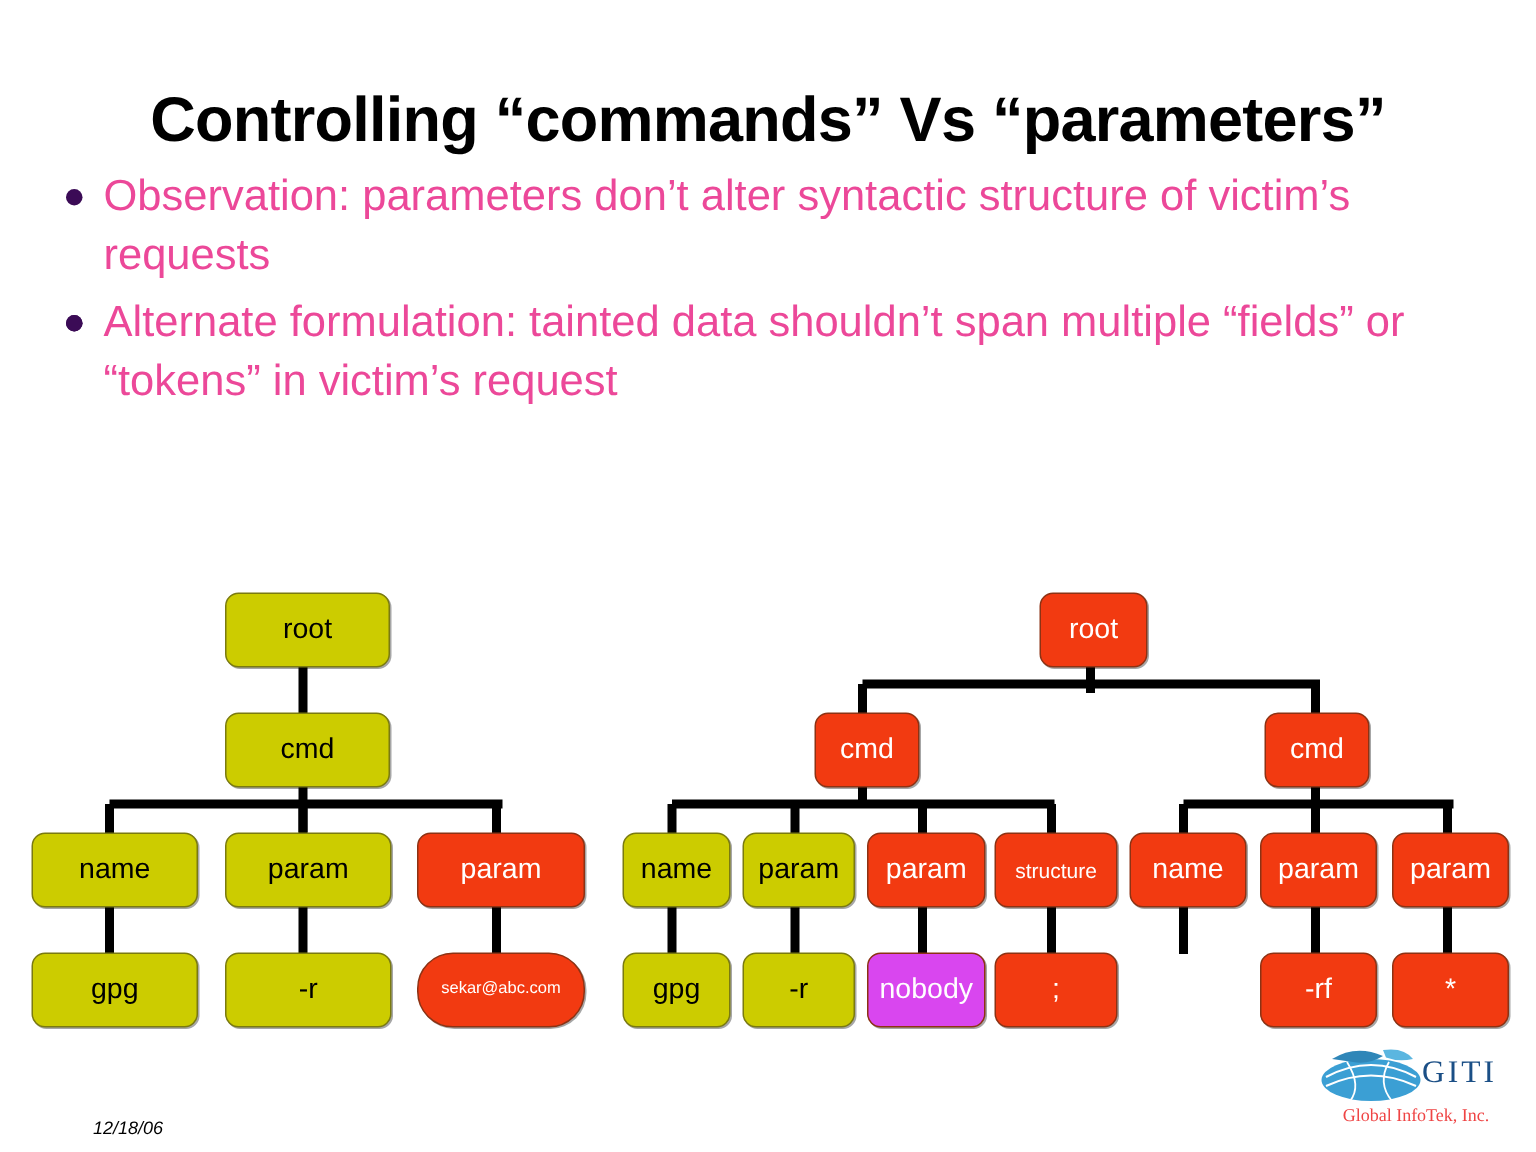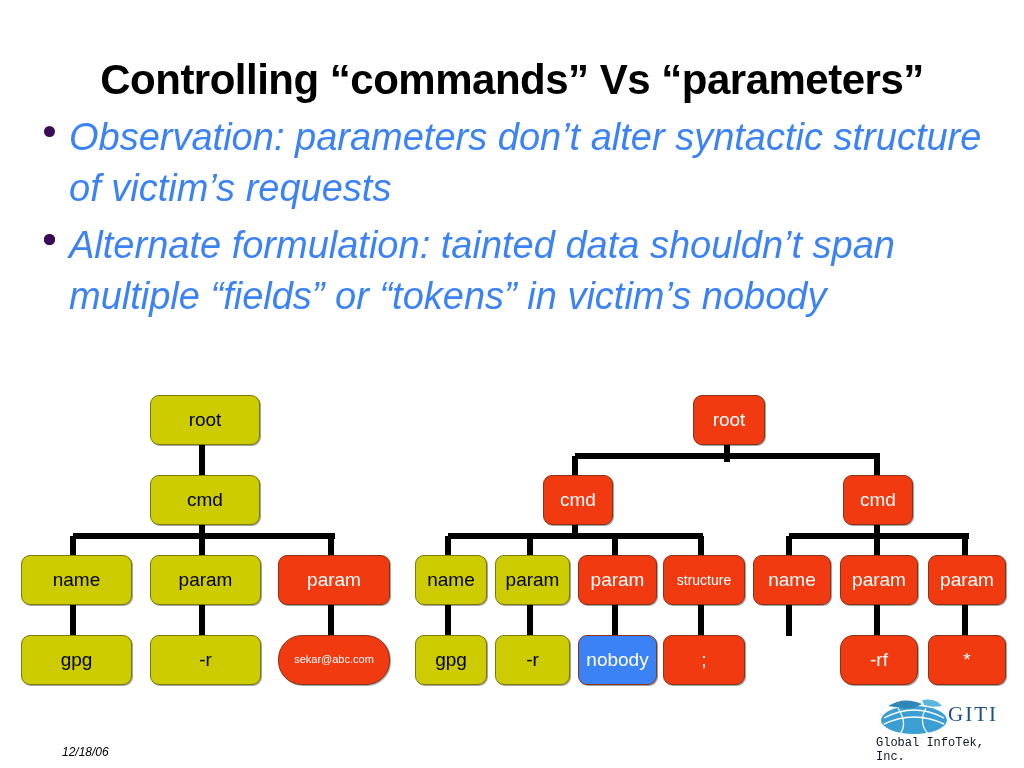--- a/index.html
+++ b/index.html
@@ -42,24 +42,23 @@
   #bullet-list {
     position: absolute;
     left: 38px;
     top: 112px;
     width: 975px;
   }
   .bullet-item {
     position: relative;
     padding-left: 31px;
     margin-bottom: 7px;
-    font-size: 38px;
+    font-size: 29px;
     line-height: 1.33;
-    color: #3b82f6;
-    font-style: italic;
+    color: #ec4899;
   }
   .bullet-marker {
     position: absolute;
     left: 6px;
     top: 14px;
     width: 11px;
     height: 11px;
     border-radius: 50%;
     background: #3B0B56;
   }
@@ -142,36 +141,37 @@
     font-size: 21px;
     letter-spacing: 2px;
     color: #1b4f86;
     font-weight: normal;
   }
   #logo-sub {
     position: absolute;
     left: 4px;
     top: 44px;
     width: 136px;
-    font-family: Liberation Mono, monospace;
+    text-align: center;
+    font-family: Liberation Serif, serif;
     font-size: 12px;
-    color: #0f172a;
+    color: #ef4444;
   }
 </style>
 </head>
 <body>
 
 <div id="slide">
 
   <h1 id="slide-title">Controlling “commands” Vs “parameters”</h1>
 
   <div id="bullet-list">
       <div class="bullet-item"><span class="bullet-marker" style="background: rgb(59, 11, 86);"></span><span>Observation: parameters don’t alter syntactic structure of victim’s requests</span></div>
       <div class="bullet-item"><span class="bullet-marker" style="background: rgb(59, 11, 86);"></span></div>
-      <div class="bullet-item"><span class="bullet-marker" style="background: rgb(59, 11, 86);"></span><span>Alternate formulation:  tainted data shouldn’t span multiple “fields” or “tokens” in victim’s nobody</span></div>
+      <div class="bullet-item"><span class="bullet-marker" style="background: rgb(59, 11, 86);"></span><span>Alternate formulation:  tainted data shouldn’t span multiple “fields” or “tokens” in victim’s request</span></div>
     </div>
 
   <div id="tree-diagram">
       <div class="connector" style="background: rgb(0, 0, 0); left: 199px; top: 444px; width: 6px; height: 33px;"></div>
       <div class="connector" style="background: rgb(0, 0, 0); left: 199px; top: 524px; width: 6px; height: 31px;"></div>
       <div class="connector" style="background: rgb(0, 0, 0); left: 73px; top: 533px; width: 262px; height: 6px;"></div>
       <div class="connector" style="background: rgb(0, 0, 0); left: 70px; top: 536px; width: 6px; height: 20px;"></div>
       <div class="connector" style="background: rgb(0, 0, 0); left: 199px; top: 536px; width: 6px; height: 20px;"></div>
       <div class="connector" style="background: rgb(0, 0, 0); left: 328px; top: 536px; width: 6px; height: 20px;"></div>
       <div class="connector" style="background: rgb(0, 0, 0); left: 70px; top: 604px; width: 6px; height: 32px;"></div>
@@ -212,23 +212,23 @@
       <div class="tree-node red" style="left: 843px; top: 475px; width: 70px; height: 50px; background: rgb(242, 58, 17);">cmd</div>
       <div class="tree-node yellow" style="left: 415px; top: 555px; width: 72px; height: 50px; background: rgb(204, 204, 0);">name</div>
       <div class="tree-node yellow" style="left: 495px; top: 555px; width: 75px; height: 50px; background: rgb(204, 204, 0);">param</div>
       <div class="tree-node red" style="left: 578px; top: 555px; width: 79px; height: 50px; background: rgb(242, 58, 17);">param</div>
       <div class="tree-node red small" style="left: 663px; top: 555px; width: 82px; height: 50px; background: rgb(242, 58, 17);">structure</div>
       <div class="tree-node red" style="left: 753px; top: 555px; width: 78px; height: 50px; background: rgb(242, 58, 17);">name</div>
       <div class="tree-node red" style="left: 840px; top: 555px; width: 78px; height: 50px; background: rgb(242, 58, 17);">param</div>
       <div class="tree-node red" style="left: 928px; top: 555px; width: 78px; height: 50px; background: rgb(242, 58, 17);">param</div>
       <div class="tree-node yellow" style="left: 415px; top: 635px; width: 72px; height: 50px; background: rgb(204, 204, 0);">gpg</div>
       <div class="tree-node yellow" style="left: 495px; top: 635px; width: 75px; height: 50px; background: rgb(204, 204, 0);">-r</div>
-      <div class="tree-node red" style="left: 578px; top: 635px; width: 79px; height: 50px; background: #3b82f6;">nobody</div>
+      <div class="tree-node red" style="left: 578px; top: 635px; width: 79px; height: 50px; background: #d946ef;">nobody</div>
       <div class="tree-node red" style="left: 663px; top: 635px; width: 82px; height: 50px; background: rgb(242, 58, 17);">;</div>
-      <div class="tree-node red" style="left: 840px; top: 635px; width: 78px; height: 50px; background: rgb(242, 58, 17); border-radius: 13px;">-rf</div>
+      <div class="tree-node red" style="left: 840px; top: 635px; width: 78px; height: 50px; background: rgb(242, 58, 17);">-rf</div>
       <div class="tree-node red" style="left: 928px; top: 635px; width: 78px; height: 50px; background: rgb(242, 58, 17);">*</div>
     </div>
 
   <div id="footer-date">12/18/06</div>
 
   <div id="logo">
     <svg id="logo-globe" viewBox="0 0 72 42">
       <ellipse cx="36" cy="26" rx="33" ry="14" fill="#3b9fd4"></ellipse>
       <path d="M6 24 Q36 8 66 24" stroke="#ffffff" stroke-width="1.4" fill="none"></path>
       <path d="M6 30 Q36 16 66 30" stroke="#ffffff" stroke-width="1.4" fill="none"></path>

